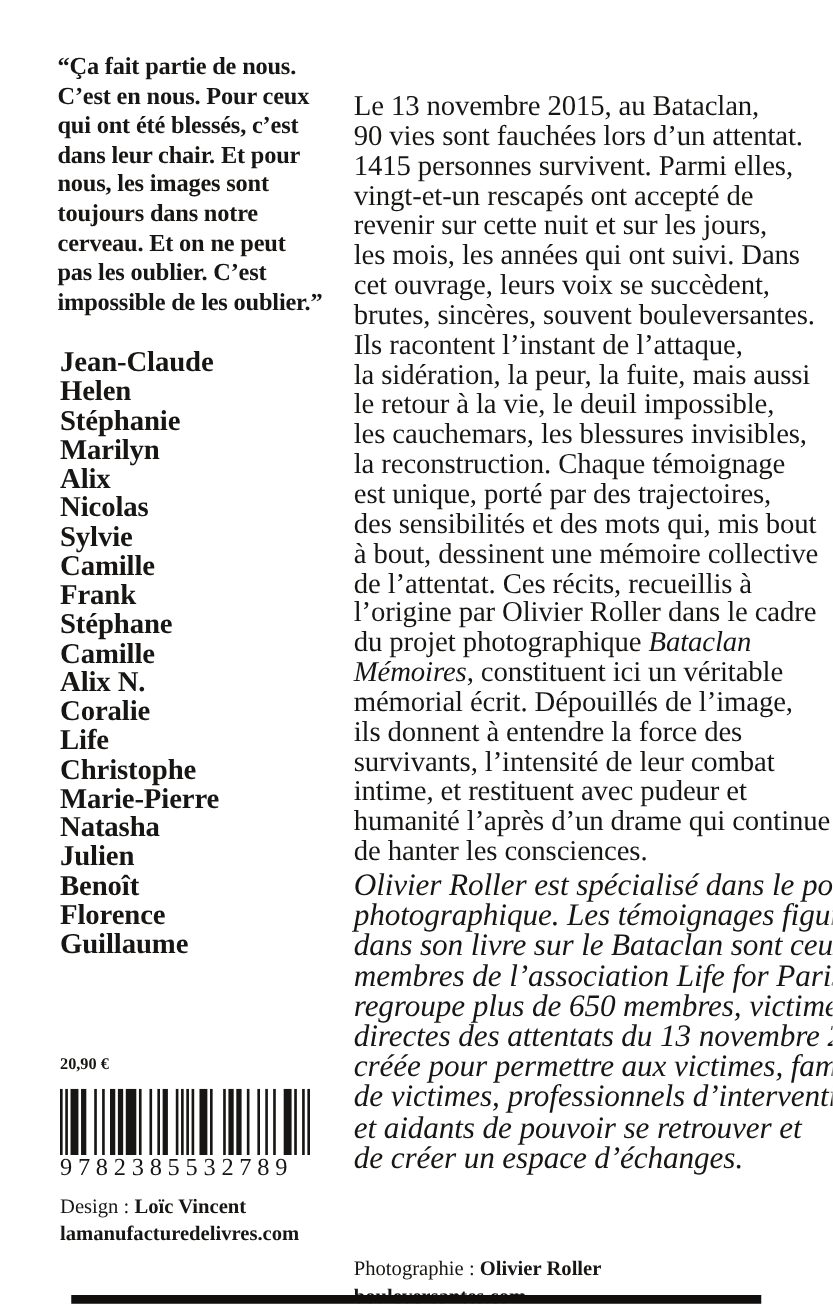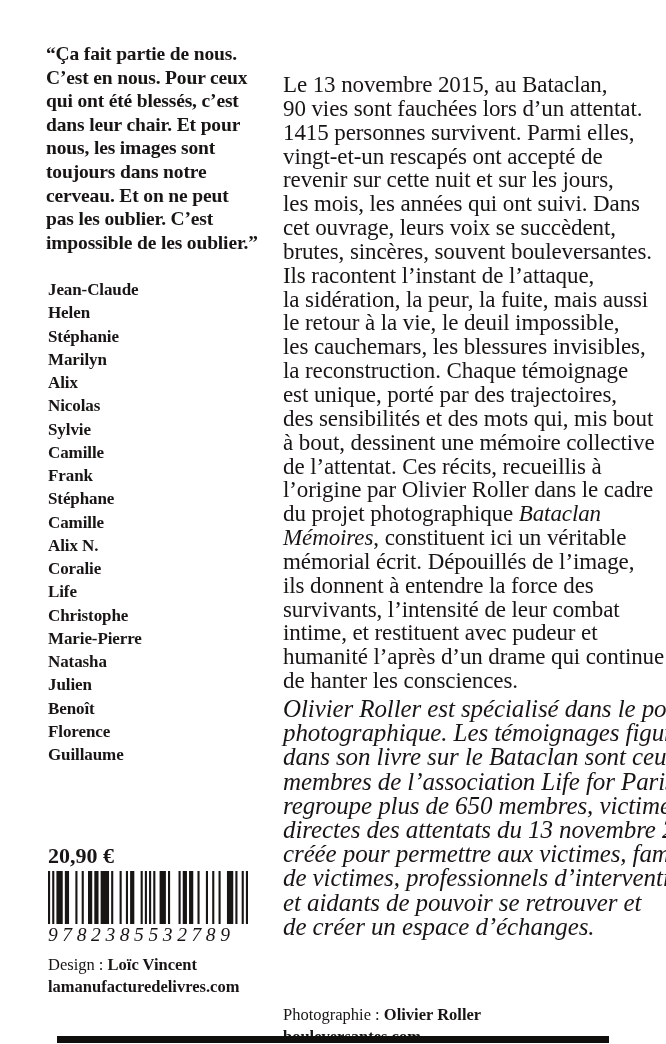--- a/index.html
+++ b/index.html
@@ -14,34 +14,34 @@
   .page { position: absolute; inset: 0; border-radius: 30px; }
 
   
   .quote {
     position: absolute; left: 46px; top: 42px;
     font-weight: 700; font-size: 19.5px; line-height: 23.6px;
     white-space: pre; letter-spacing: -0.15px;
   }
   .names { position: absolute; left: 48px; top: 278px; }
   .names .name {
-    font-weight: 700; font-size: 17px; line-height: 23.25px;
+    font-weight: 700; font-size: 23px; line-height: 23.25px;
     letter-spacing: -0.1px;
   }
   .price {
     position: absolute; left: 48px; top: 843px;
-    font-weight: 700; font-size: 22px;
+    font-weight: 700; font-size: 13px;
   }
   .barcode {
     position: absolute; left: 48px; top: 871px;
     width: 200px; height: 53px; display: block;
   }
   .isbn {
     position: absolute; left: 48px; top: 924px;
-    font-size: 19.5px; letter-spacing: 4.6px; white-space: pre; font-style: italic;
+    font-size: 19.5px; letter-spacing: 4.6px; white-space: pre;
   }
   .credit { position: absolute; font-size: 16.5px; line-height: 22px; white-space: pre; }
   .credit .strong, .credit .site { font-weight: 700; margin-top: 44px; }
   .credit-left  { left: 48px;  top: 954px; }
   .credit-right { left: 283px; top: 1004px; }
 
   
   .body-text {
     position: absolute; left: 283px; top: 42px;
     font-size: 23px; line-height: 23.85px; white-space: pre;

